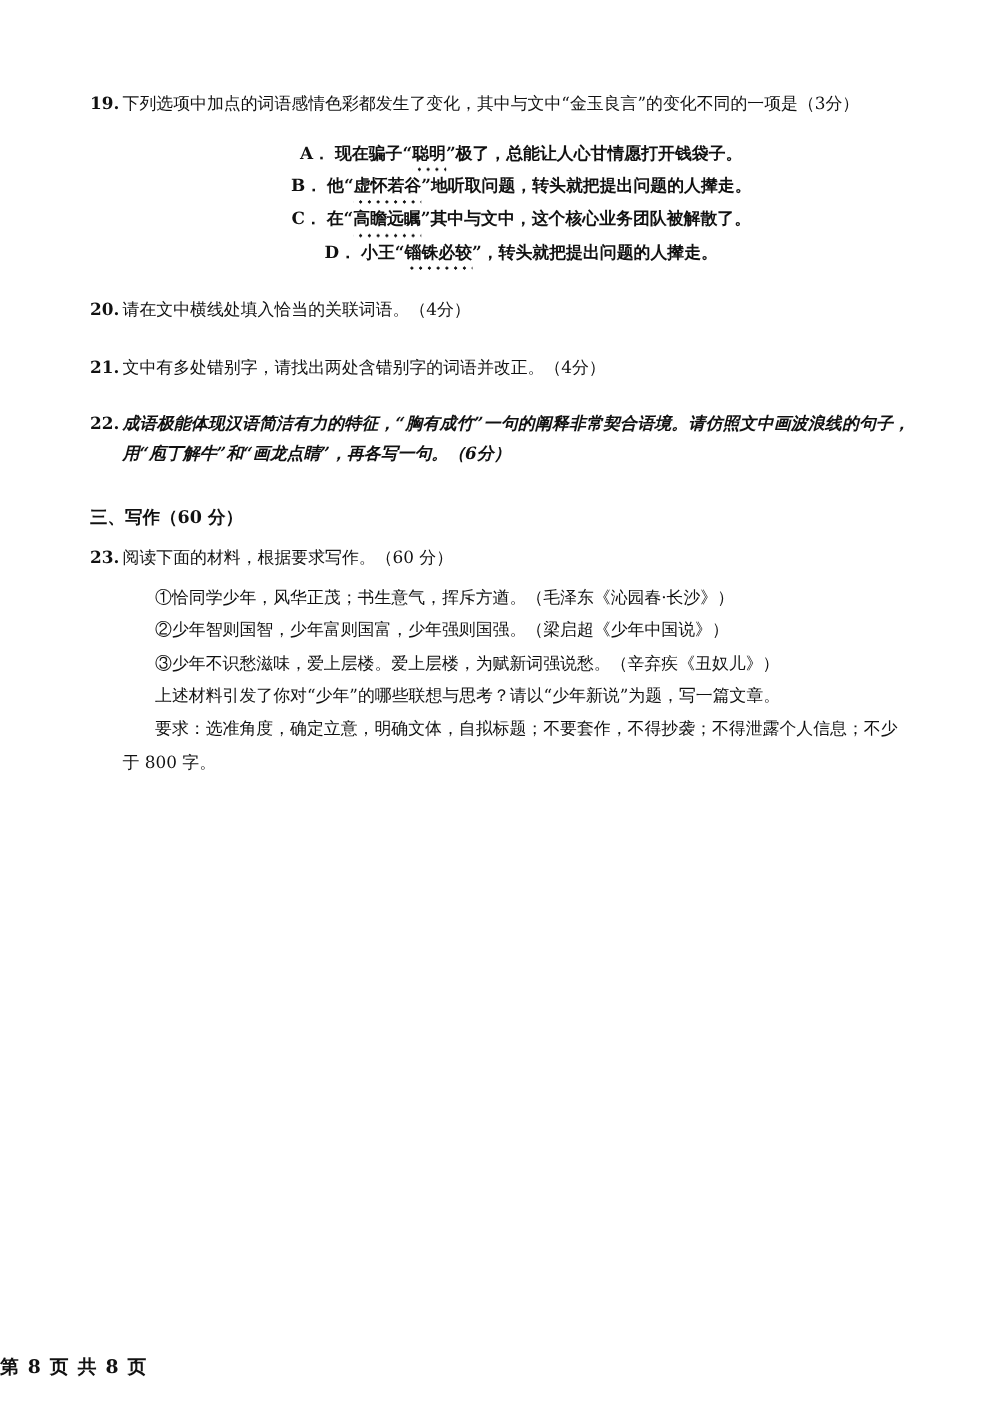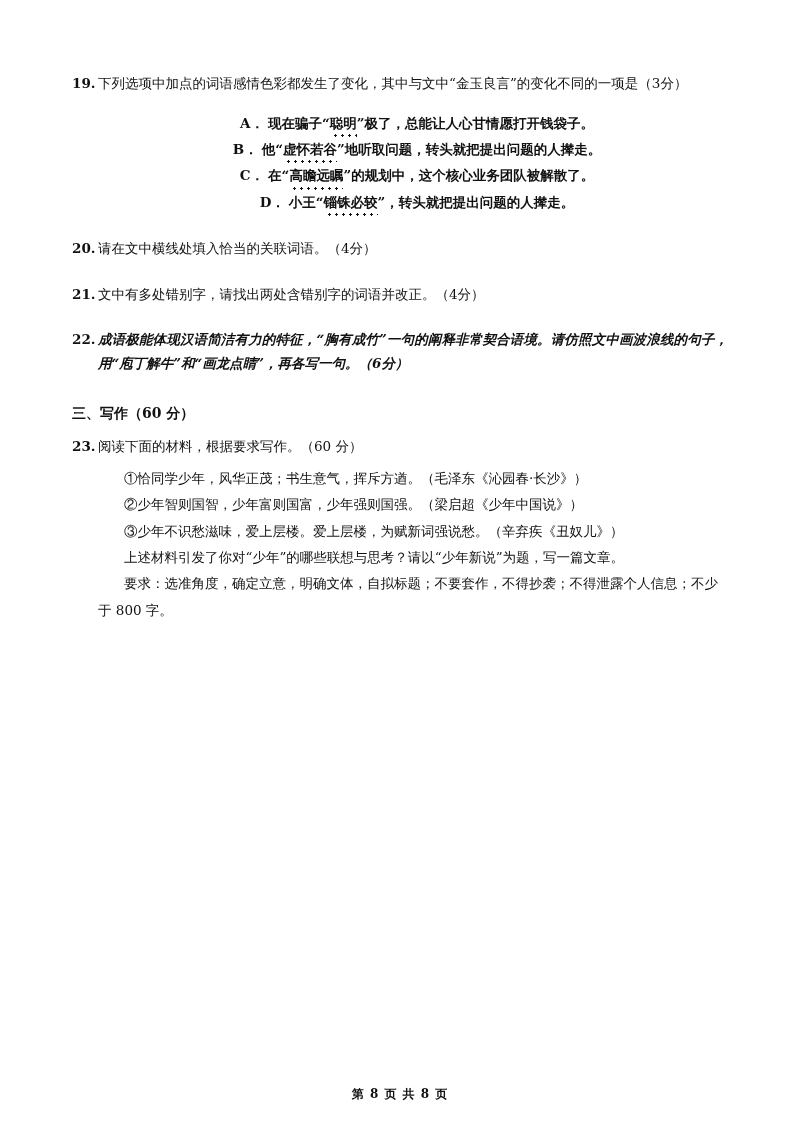--- a/index.html
+++ b/index.html
@@ -95,22 +95,22 @@
     text-align: justify;
   }
   .para-line.cont {
     padding-left: 26px;
   }
   .footer {
     position: absolute;
     left: 0;
     right: 0;
     bottom: 38px;
-    text-align: center;
-    font-size: 12px;
+    text-align: left;
+    font-size: 15px;
     font-weight: bold;
     letter-spacing: 1px;
   }
   .spacer-sm { height: 8px; }
 </style>
 </head>
 <body>
 
 <div class="page">
 
@@ -119,21 +119,21 @@
     <div class="q-body">下列选项中加点的词语感情色彩都发生了变化，其中与文中“金玉良言”的变化不同的一项是（3分）</div>
   </div>
   <div class="opts">
     <div class="opt-line">
       <span class="opt-label">A．</span><span>现在骗子“</span><span class="dotted">聪明</span><span>”极了，总能让人心甘情愿打开钱袋子。</span>
     </div>
     <div class="opt-line">
       <span class="opt-label">B．</span><span>他“</span><span class="dotted">虚怀若谷</span><span>”地听取问题，转头就把提出问题的人撵走。</span>
     </div>
     <div class="opt-line">
-      <span class="opt-label">C．</span><span>在“</span><span class="dotted">高瞻远瞩</span><span>”的规划中，这个核心业务团队被解散了。</span>
+      <span class="opt-label">C．</span><span>在“</span><span class="dotted">高瞻远瞩</span><span>”其中与文中，这个核心业务团队被解散了。</span>
     </div>
     <div class="opt-line">
       <span class="opt-label">D．</span><span>小王“</span><span class="dotted">锱铢必较</span><span>”，转头就把提出问题的人撵走。</span>
     </div>
   </div>
 
   <div class="spacer-sm"></div>
 
   <div class="q-block" style="margin-top:14px;">
     <div class="q-num">20.</div>

